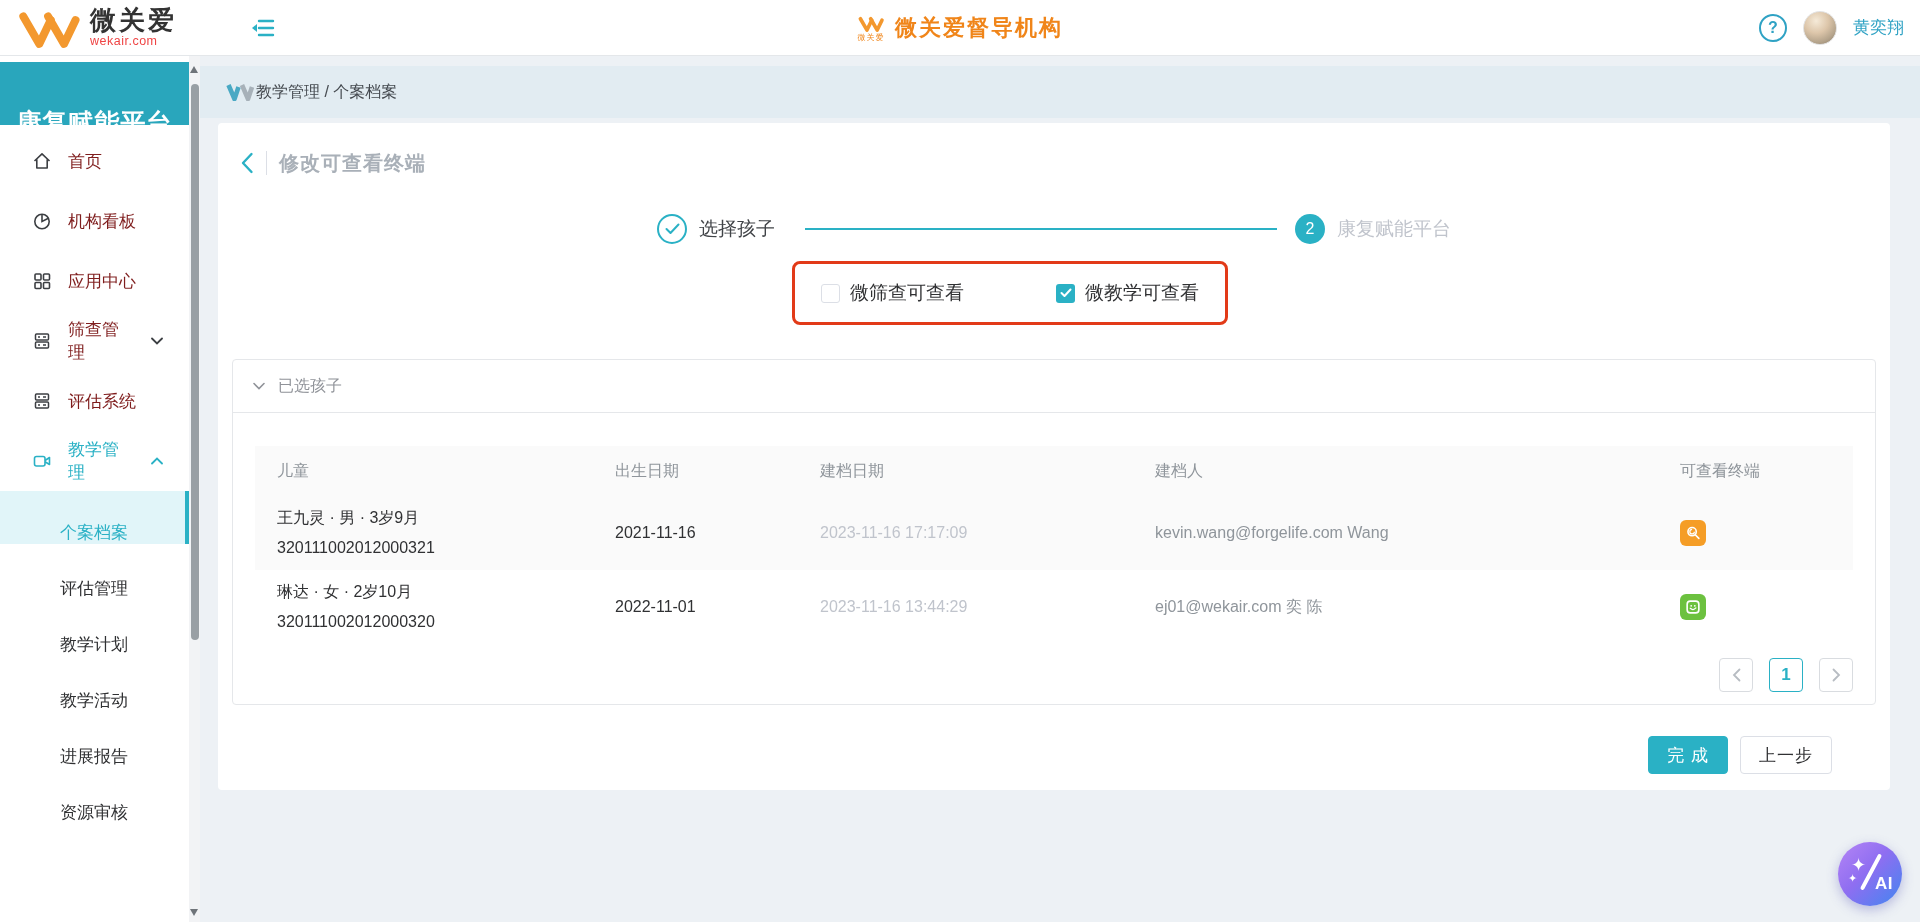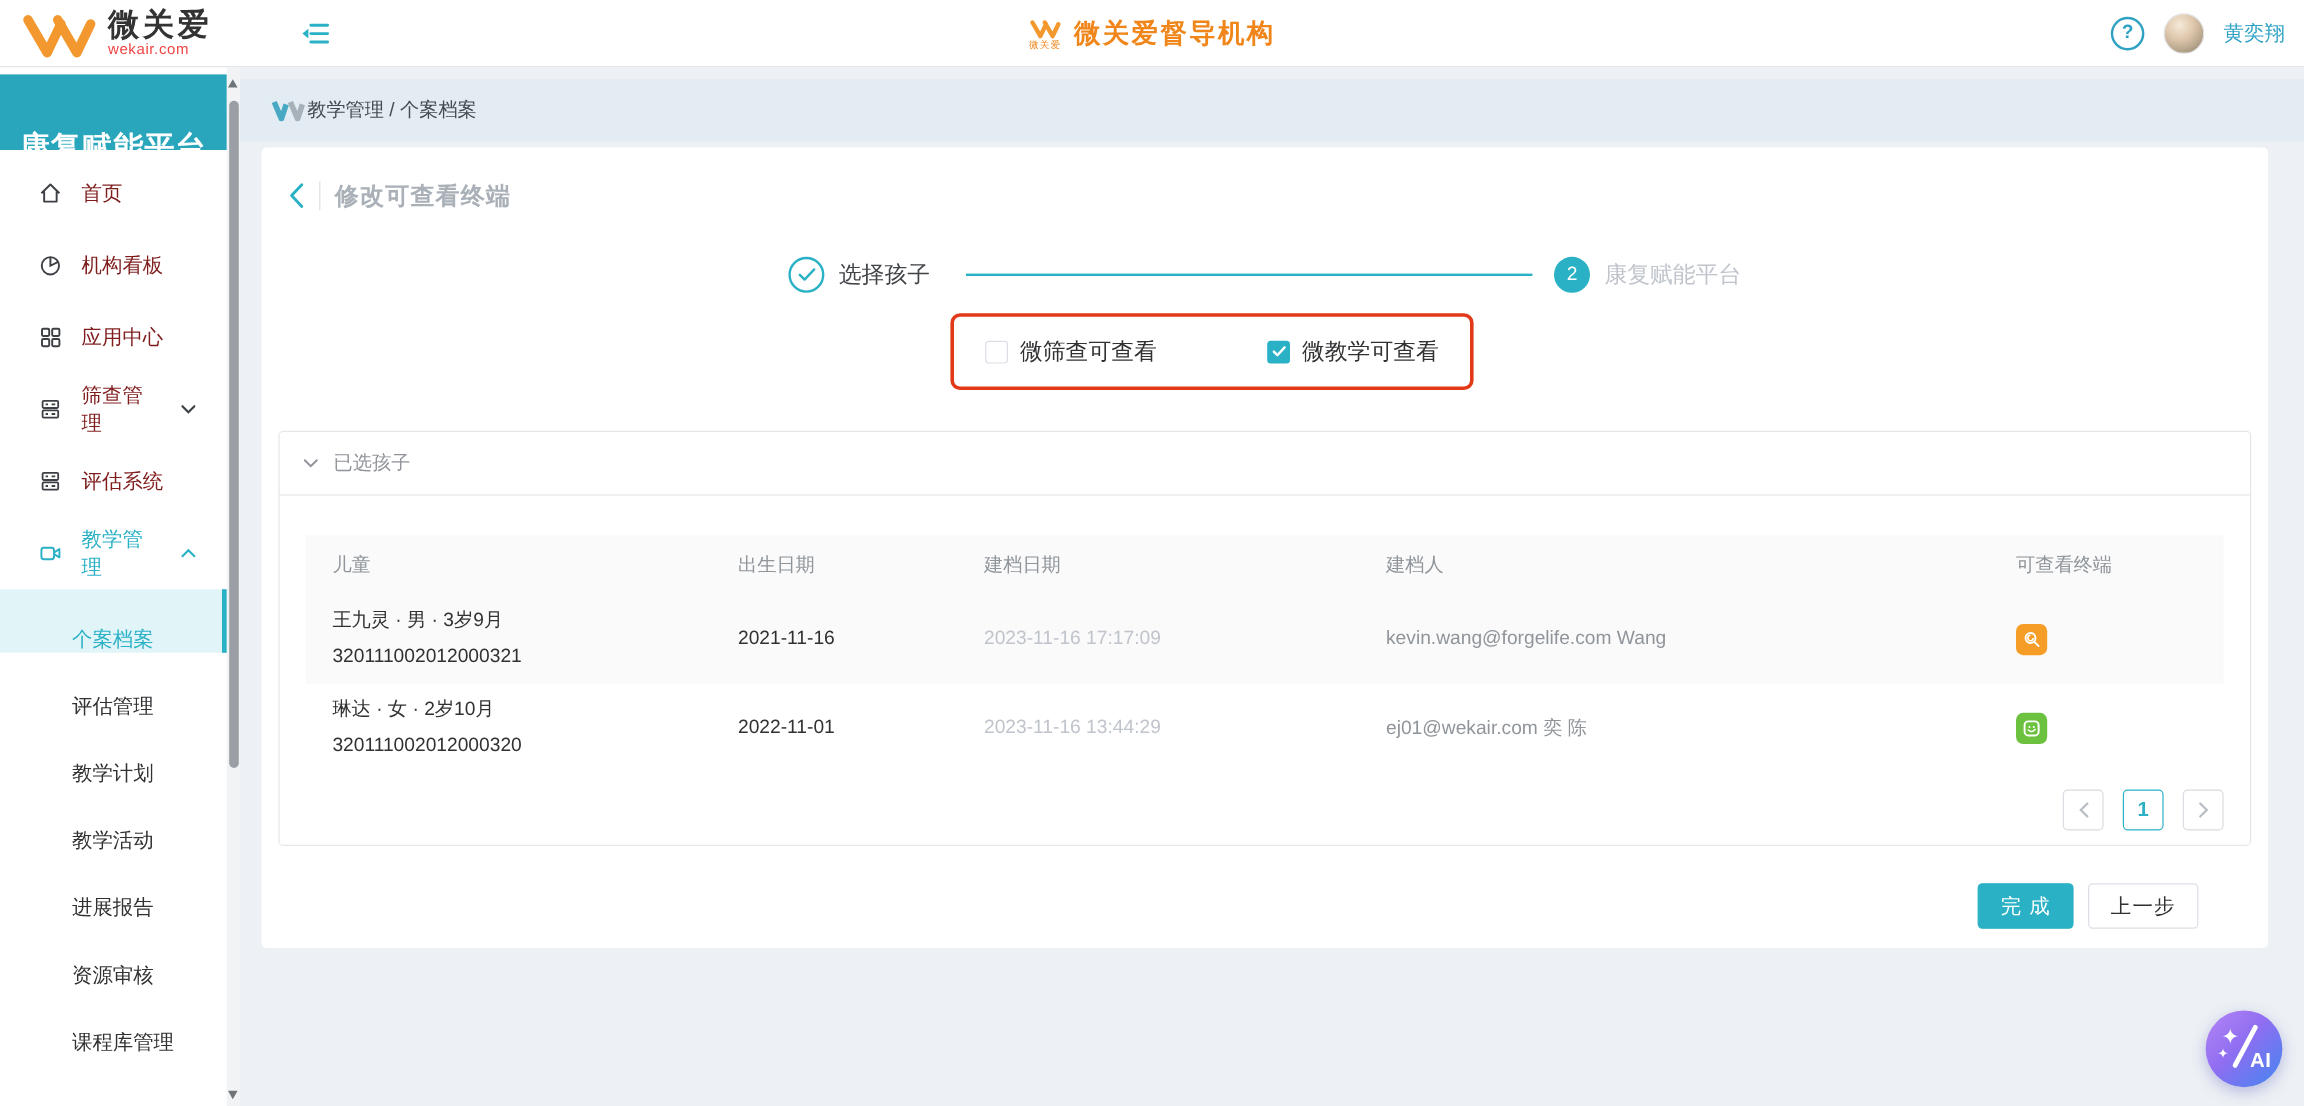--- a/index.html
+++ b/index.html
@@ -271,23 +271,20 @@
           <span>教学计划</span>
         </div>
         <div class="sub-item">
           <span>教学活动</span>
         </div>
         <div class="sub-item">
           <span>进展报告</span>
         </div>
         <div class="sub-item">
           <span>资源审核</span>
-        </div>
-        <div class="sub-item">
-          <span>课程库管理</span>
         </div>
       </div>
     </div>
     <div class="side-scroll">
       <div class="ss-arrow-up"></div>
       <div class="ss-thumb"></div>
       <div class="ss-arrow-dn"></div>
     </div>
   </div>
 

